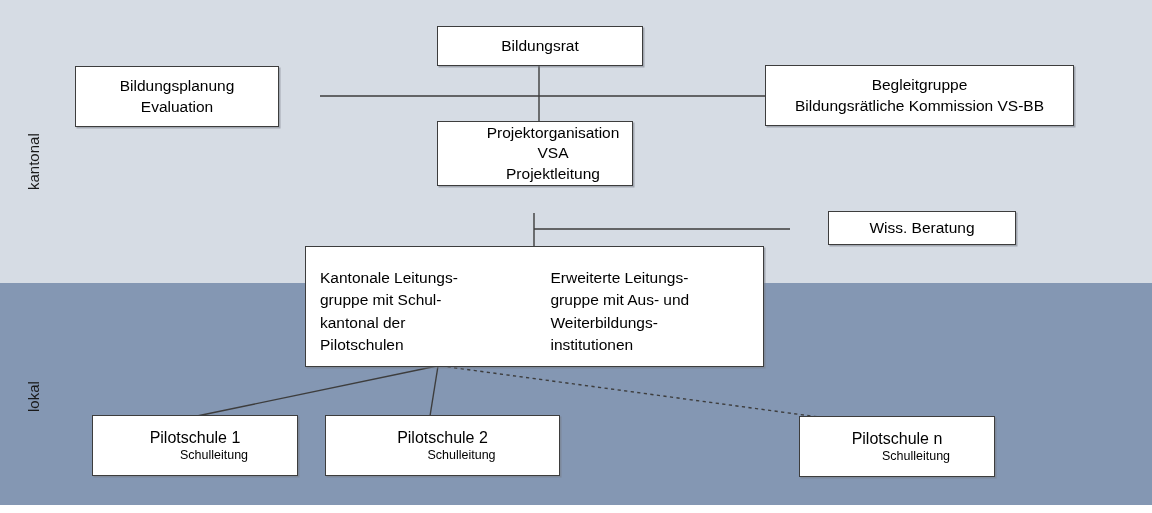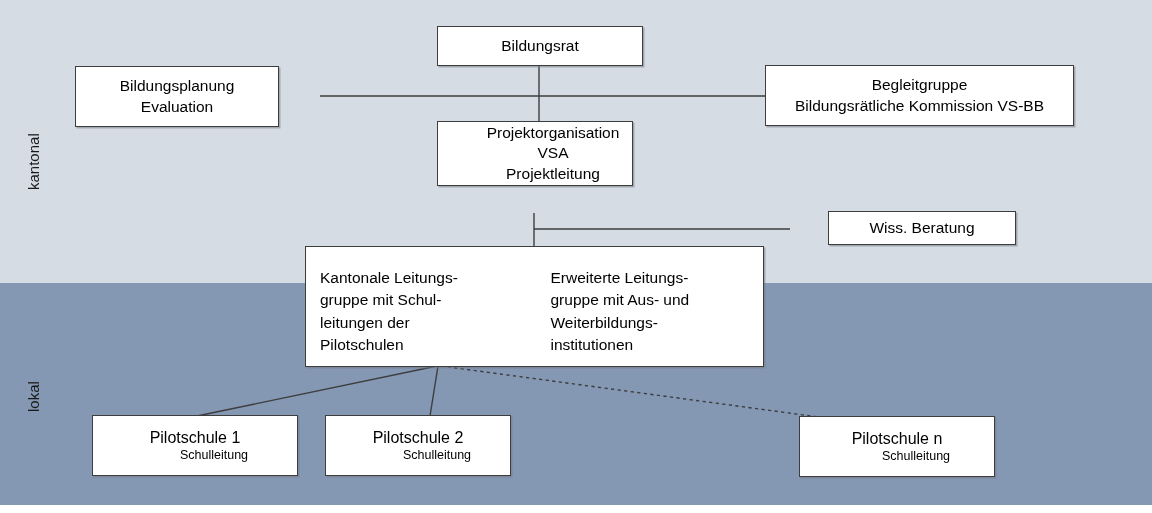--- a/index.html
+++ b/index.html
@@ -153,38 +153,38 @@
   </div>
 
   <div class="node" style="left:790px; top:211px; width:188px; height:34px;margin-left:38px;">
     <span class="line">Wiss. Beratung</span>
   </div>
 
   <div class="split" style="left:305px; top:246px; width:459px; height:121px;">
     <div class="split-col" style="width:230px;">
       <span class="line">Kantonale Leitungs-</span>
       <span class="line">gruppe mit Schul-</span>
-      <span class="line">leitungen der</span>
+      <span class="line">kantonal der</span>
       <span class="line">Pilotschulen</span>
     </div>
     <div class="split-divider"></div>
     <div class="split-col" style="width:227px;">
       <span class="line">Erweiterte Leitungs-</span>
       <span class="line">gruppe mit Aus- und</span>
       <span class="line">Weiterbildungs-</span>
       <span class="line">institutionen</span>
     </div>
   </div>
 
   <div class="node school" style="left:92px; top:415px; width:206px; height:61px;">
     <span class="title">Pilotschule 1</span>
     <span class="sub">Schulleitung</span>
   </div>
 
-  <div class="node school" style="left:325px; top:415px; width:186px; height:61px;">
+  <div class="node school" style="left:325px; top:415px; width:235px; height:61px;">
     <span class="title">Pilotschule 2</span>
     <span class="sub">Schulleitung</span>
   </div>
 
   <div class="node school" style="left:799px; top:416px; width:196px; height:61px;">
     <span class="title">Pilotschule n</span>
     <span class="sub">Schulleitung</span>
   </div>
 
 </div>

